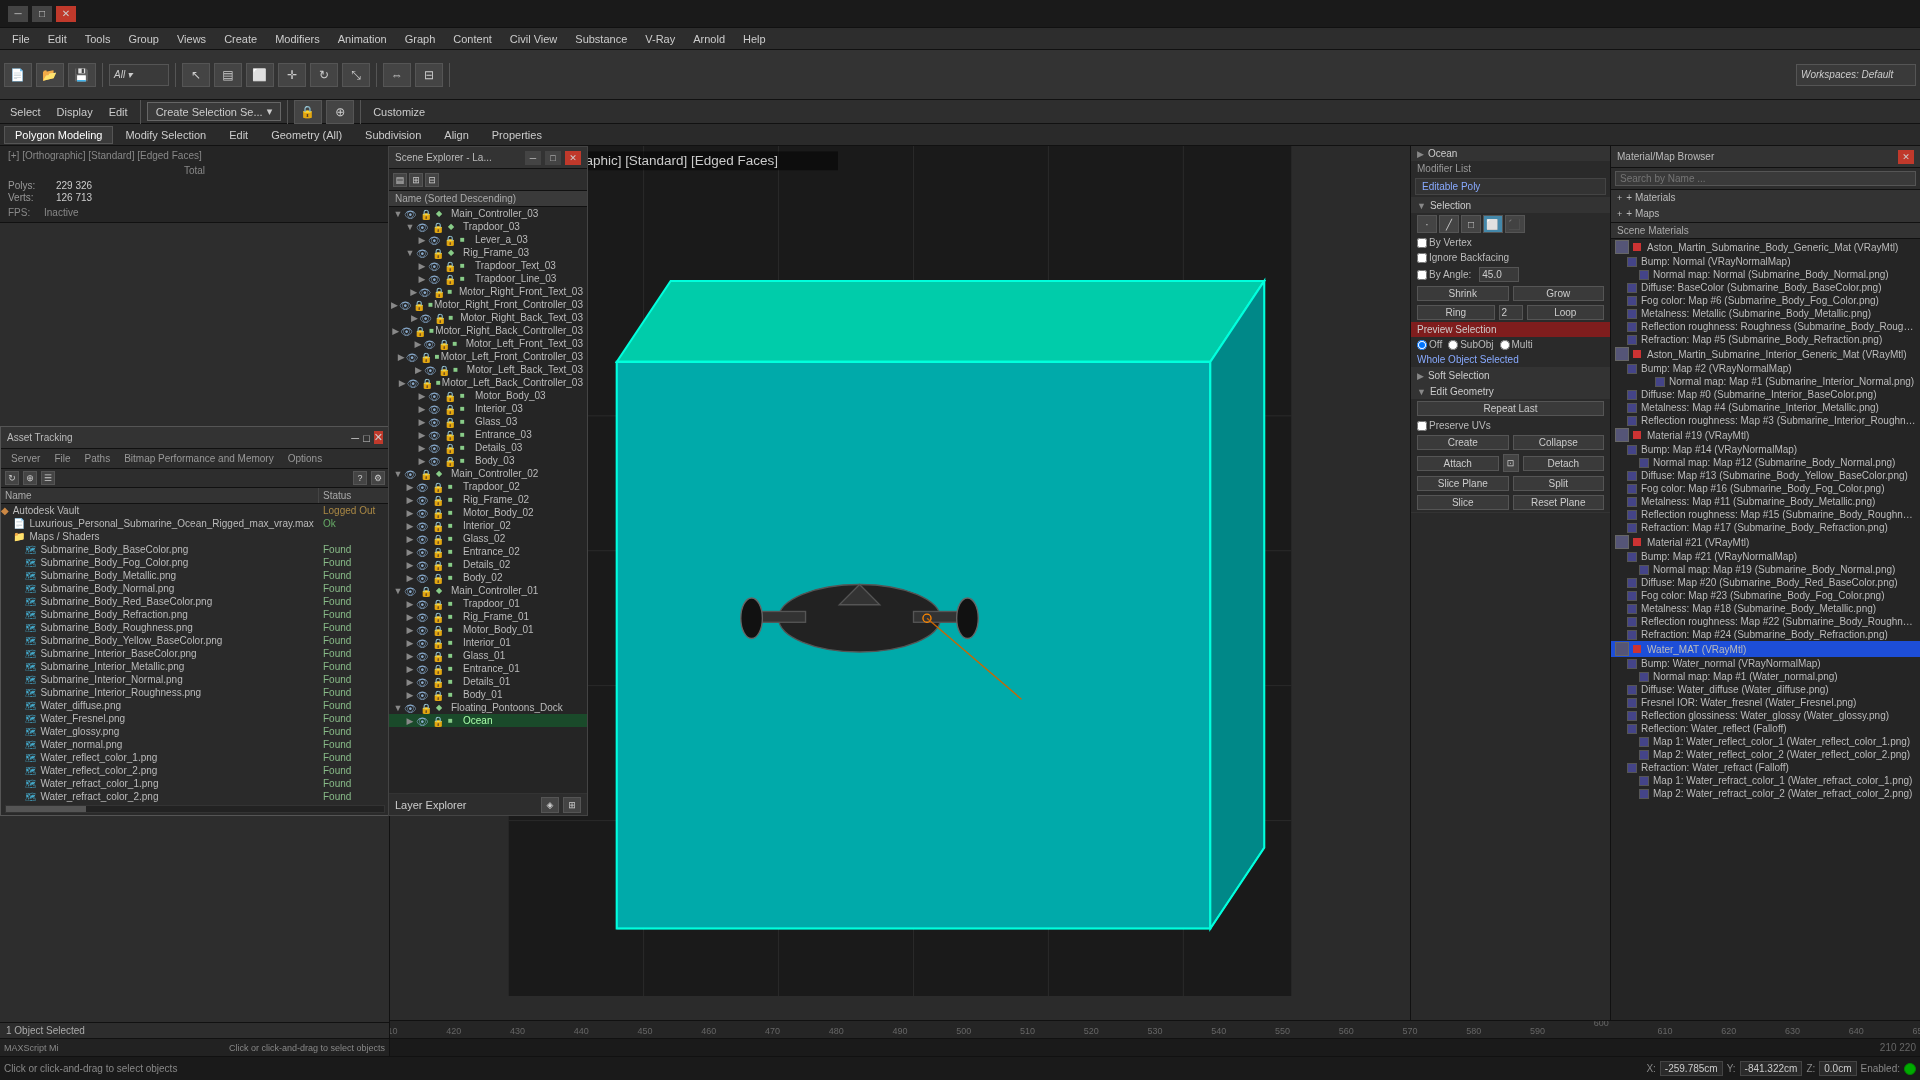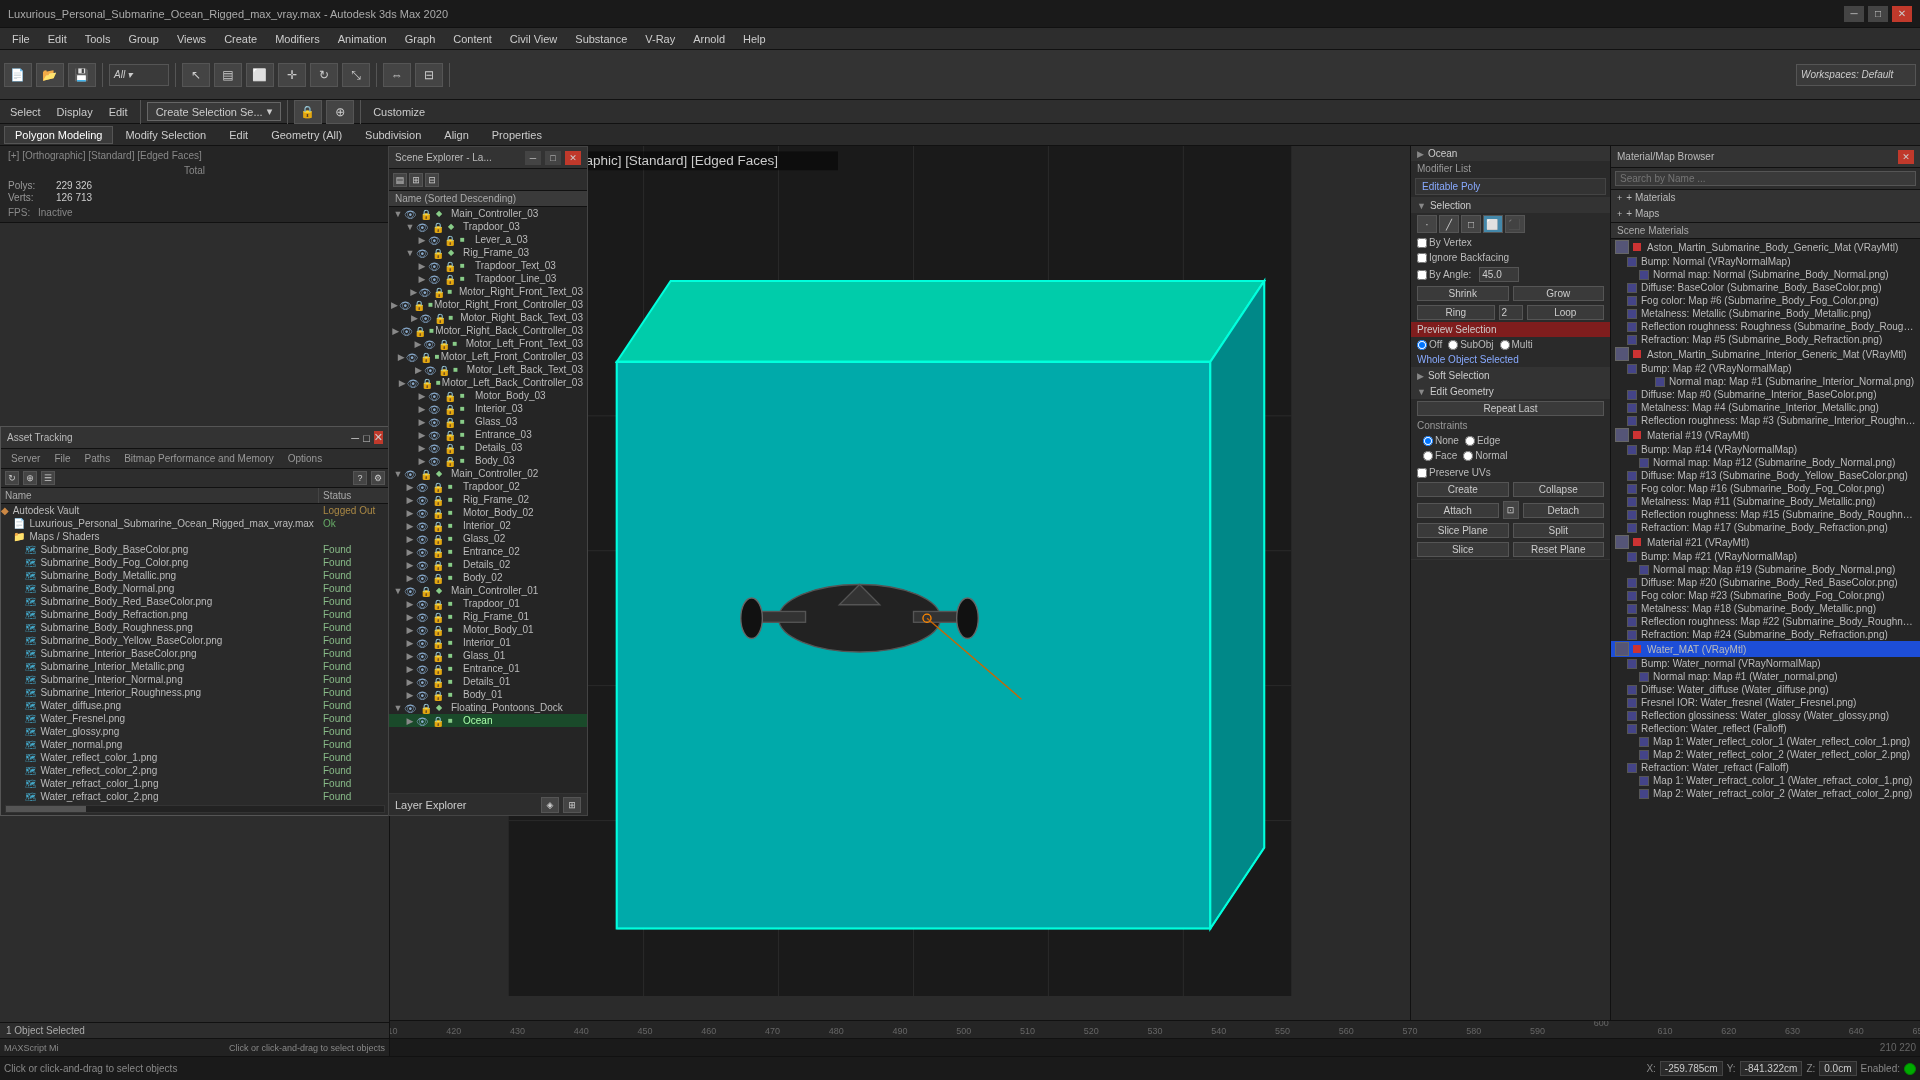--- a/index.html
+++ b/index.html
@@ -149,21 +149,20 @@
     .ocean-item { background: #1a4a2a; color: #aaffaa; }
 
     
     .constraint-section { padding: 2px 6px; }
     .constraint-label { font-size: 10px; color: #999; margin-bottom: 2px; }
   </style>
 </head>
 <body>
 
 <div id="title-bar">
-  <div class="title">Luxurious_Personal_Submarine_Ocean_Rigged_max_vray.max - Autodesk 3ds Max 2020</div>
   <div class="win-controls">
     <button class="win-btn">─</button>
     <button class="win-btn">□</button>
     <button class="win-btn close">✕</button>
   </div>
 </div>
 
 <div id="menu-bar">
 <div class="menu-item">File</div>
     <div class="menu-item">Edit</div>
@@ -238,21 +237,21 @@
       <div class="val-row">
         <span class="val-label">Polys:</span>
         <span class="val-num">229 326</span>
       </div>
       <div class="val-row">
         <span class="val-label">Verts:</span>
         <span class="val-num">126 713</span>
       </div>
       <div class="fps-row">
         <span>FPS:</span>
-        <span style="margin-left:5px;text-align:center;">Inactive</span>
+        <span style="margin-left:11px;text-align:center;">Inactive</span>
       </div>
     </div>
 
     <div style="flex:1"></div>
   </div>
 
   <div id="scene-explorer">
     <div id="se-titlebar">
       <span class="title">Scene Explorer - La...</span>
       <div class="btn">─</div>
@@ -902,43 +901,20 @@
       </div>
     </div>
 
     <div class="props-section">
       <div class="props-section-header">
         <span class="arrow">▼</span>
         <span>Edit Geometry</span>
       </div>
       <div class="props-row">
         <button class="edit-geom-btn" style="flex:1;">Repeat Last</button>
-      </div>
-      <div class="constraint-section">
-        <div class="constraint-label">Constraints</div>
-        <div class="props-radio-group">
-          <label class="props-radio">
-            <input type="radio" name="constraint" checked="" style="">
-            <span>None</span>
-          </label>
-          <label class="props-radio">
-            <input type="radio" name="constraint" style="">
-            <span>Edge</span>
-          </label>
-        </div>
-        <div class="props-radio-group">
-          <label class="props-radio">
-            <input type="radio" name="constraint" style="">
-            <span>Face</span>
-          </label>
-          <label class="props-radio">
-            <input type="radio" name="constraint" style="">
-            <span>Normal</span>
-          </label>
-        </div>
       </div>
       <div class="props-row">
         <label class="props-radio">
           <input type="checkbox" style="">
           <span>Preserve UVs</span>
         </label>
       </div>
       <div class="props-row">
         <button class="edit-geom-btn">Create</button>
         <button class="edit-geom-btn">Collapse</button>

